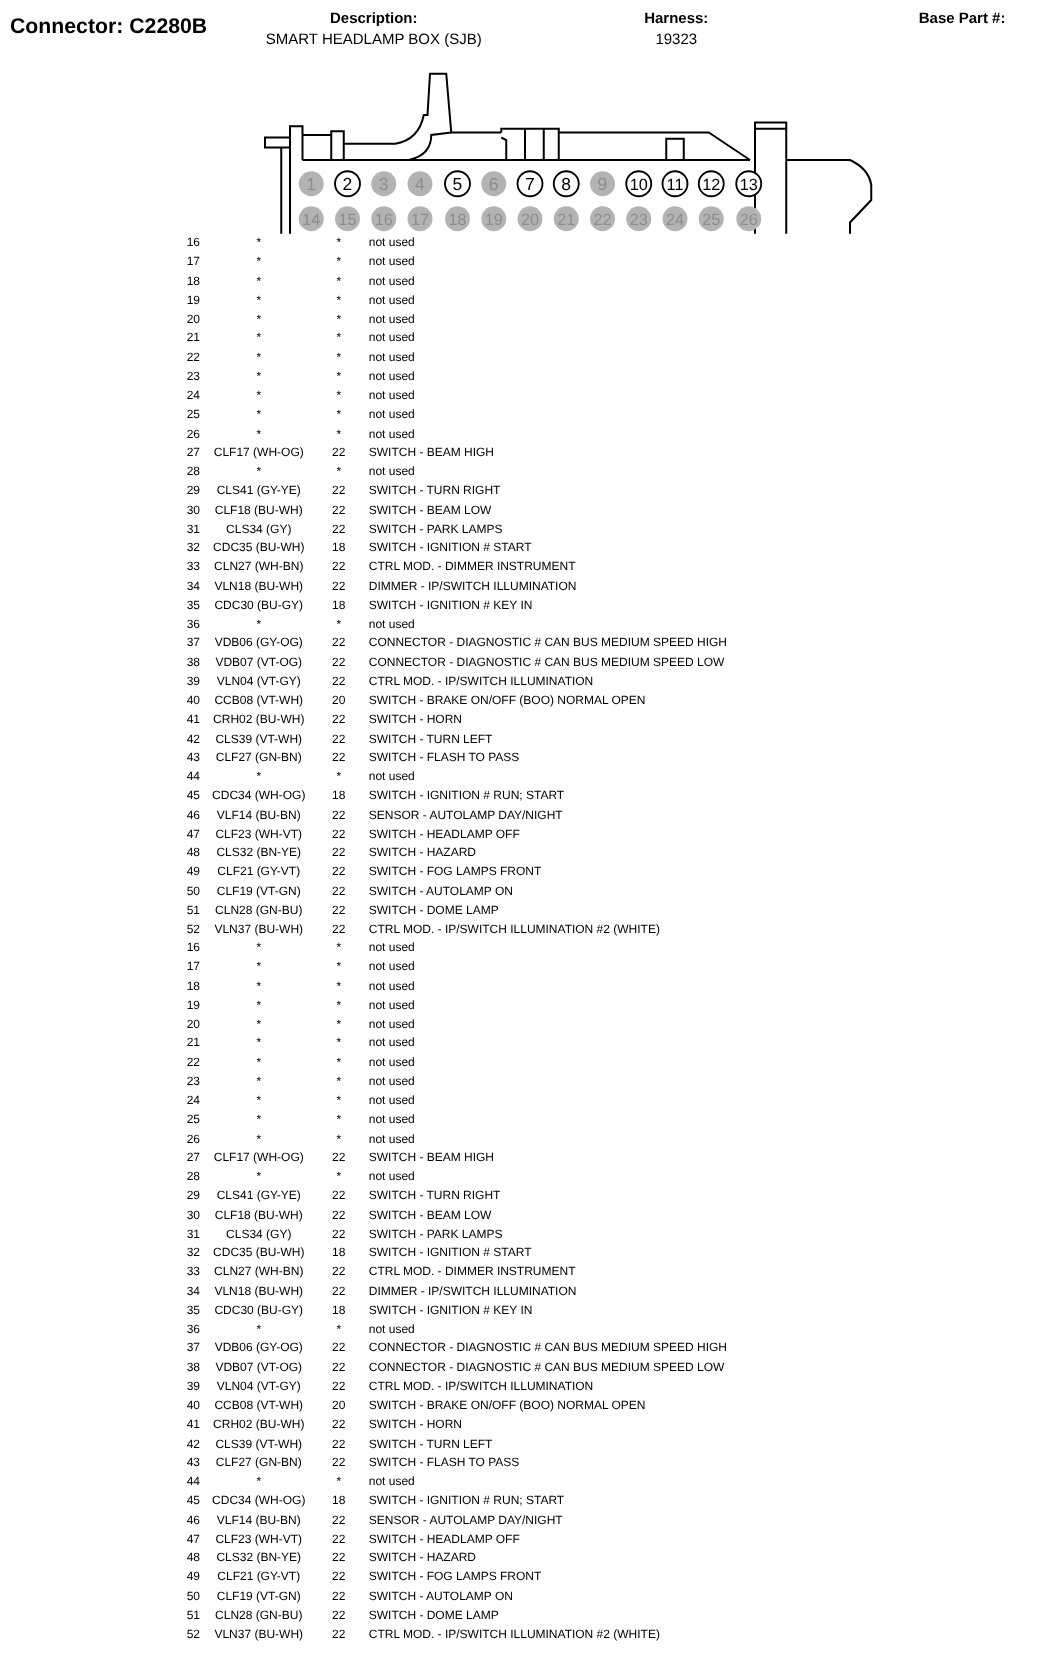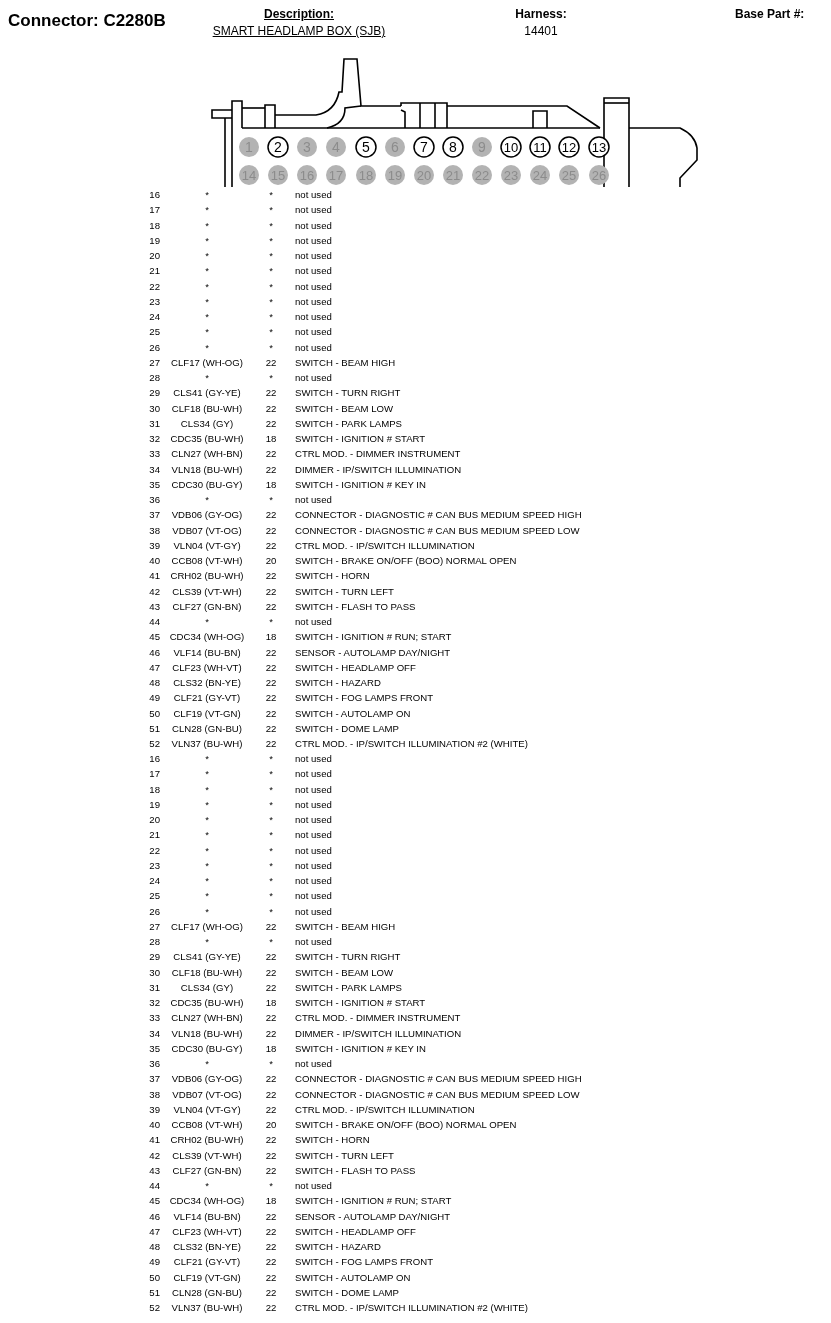--- a/index.html
+++ b/index.html
@@ -1,21 +1,21 @@
 <!DOCTYPE html>
 <html><head>
 <meta charset="utf-8">
 <style>
   html, body { margin:0; padding:0; background:#ffffff; }
   body { width:831px; height:1323px; position:relative; overflow:hidden; font-family:"Liberation Sans", sans-serif; color:#000; }
   .hdr-title { position:absolute; left:8px; top:11px; font-size:17px; font-weight:bold; }
   .hdr-block { position:absolute; text-align:center; font-size:12px; }
   .hdr-block .lbl { font-weight:bold; font-size:12px; }
   .hdr-block .val { font-size:12px; margin-top:3px; }
-  #desc { left:190px; top:7px; width:218px;text-decoration:underline; }
+  #desc { left:190px; top:7px; width:218px; }
   #harness { left:500px; top:7px; width:82px; }
   #basepart { left:735px; top:7px; width:96px; text-align:left; }
   #connector { position:absolute; left:0; top:50px; }
   .table { position:absolute; left:0; font-size:9.6px; }
   .row { position:absolute; left:0; height:15px; width:831px; white-space:nowrap; }
   .row span { position:absolute; top:0; }
   .c-pin { left:140px; width:20px; text-align:right; }
   .c-circ { left:160px; width:94px; text-align:center; }
   .c-gauge { left:258px; width:26px; text-align:center; }
   .c-desc { left:295px; }
@@ -25,21 +25,21 @@
 
 <div class="hdr-title">Connector: C2280B</div>
 
 <div id="desc" class="hdr-block">
   <div class="lbl">Description:</div>
   <div class="val">SMART HEADLAMP BOX (SJB)</div>
 </div>
 
 <div id="harness" class="hdr-block">
   <div class="lbl">Harness:</div>
-  <div class="val">14401</div>
+  <div class="val">19323</div>
 </div>
 
 <div id="basepart" class="hdr-block">
   <div class="lbl">Base Part #:</div>
 </div>
 
 <svg id="connector" width="831" height="140" viewBox="0 50 831 140" xmlns="http://www.w3.org/2000/svg">
   <g fill="none" stroke="#000" stroke-width="1.6" stroke-linejoin="miter">
 
     <path d="M232 110 L212 110 L212 118 L232 118"></path>

